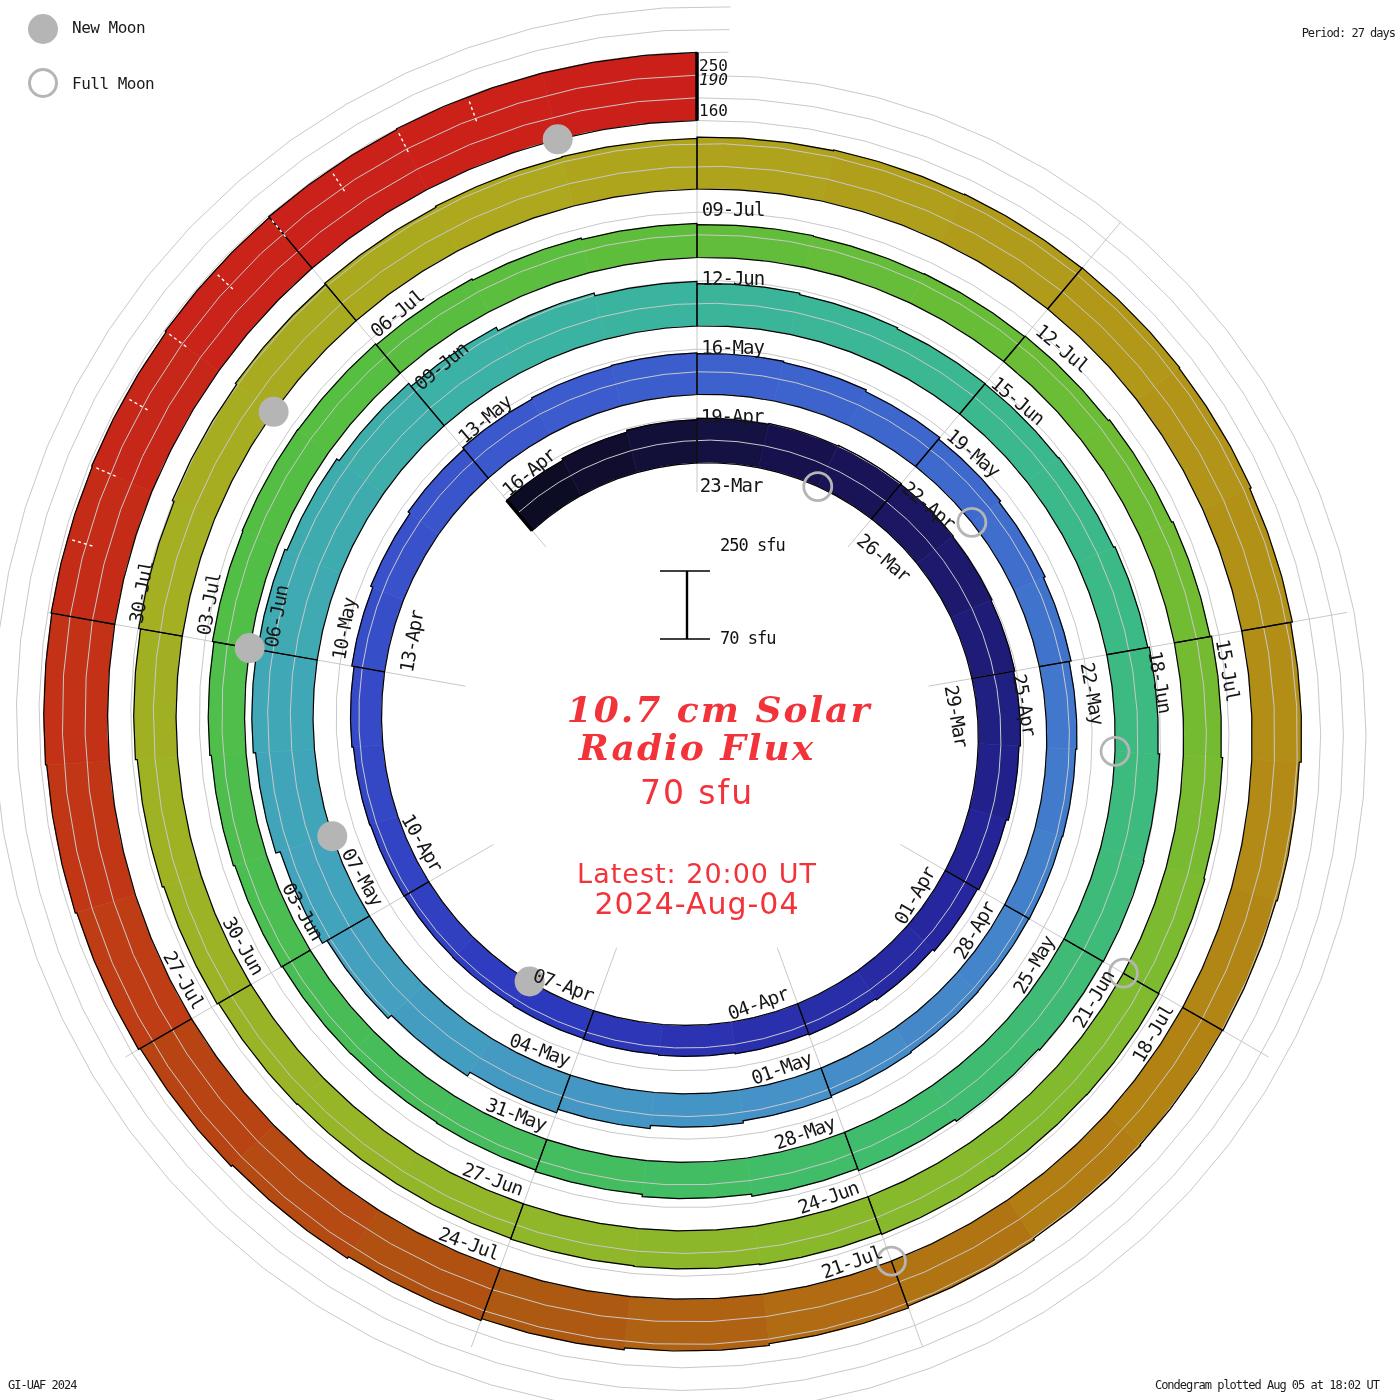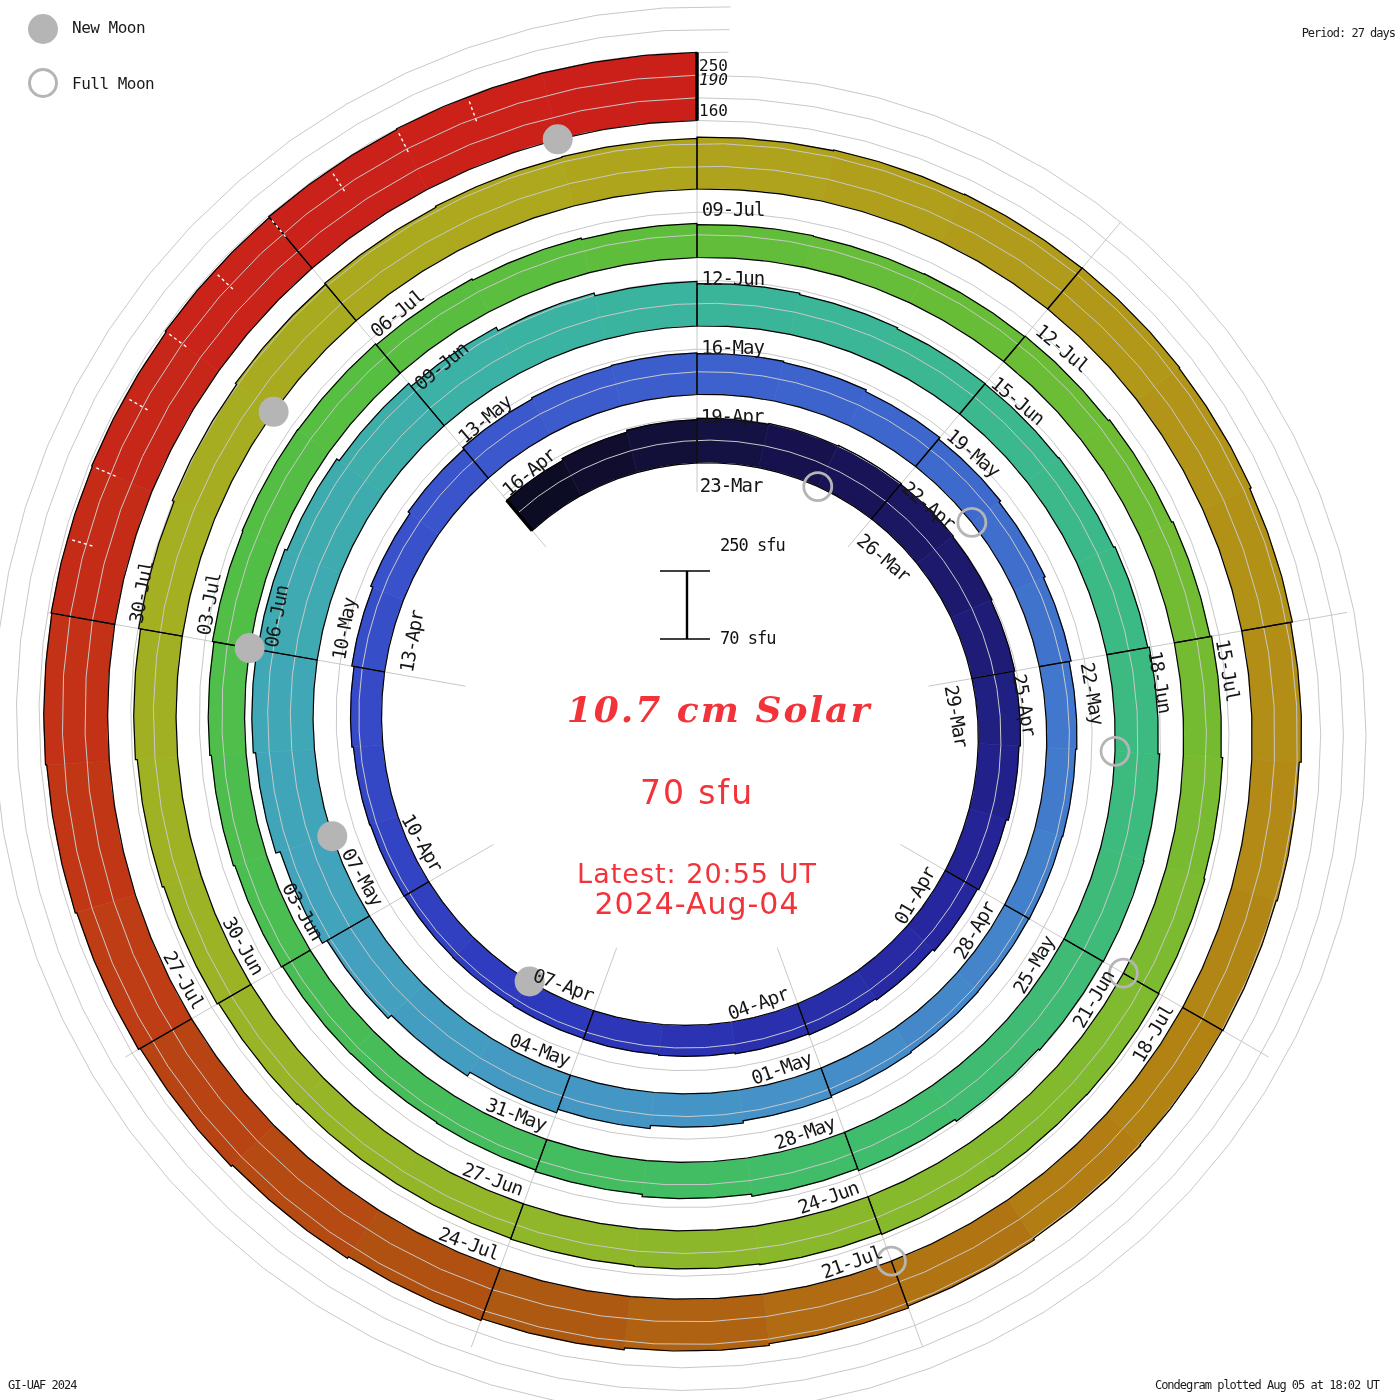--- a/index.html
+++ b/index.html
@@ -315,19 +315,20 @@
   <span class="abs corner" style="right:5px;top:26px;">Period: 27 days</span>
 
   <span class="abs ticklab" style="left:699px;top:36px;">250</span>
   <span class="abs ticklab" style="left:699px;top:50px;font-style:italic;">190</span>
   <span class="abs ticklab" style="left:699px;top:81px;">160</span>
 
   <span class="abs scalelab" style="left:720px;top:535px;">250 sfu</span>
   <span class="abs scalelab" style="left:720px;top:628px;">70 sfu</span>
 
   <span class="abs red title-line" style="left:697px;top:688px;margin-left:22px;">10.7 cm Solar</span>
+  <span class="abs red title-line" style="left:697px;top:726px;">Radio Flux</span>
   <span class="abs red sfu-line" style="left:697px;top:773px;">70 sfu</span>
-  <span class="abs red latest1" style="left:697px;top:858px;">Latest: 20:55 UT</span>
+  <span class="abs red latest1" style="left:697px;top:858px;">Latest: 20:00 UT</span>
   <span class="abs red latest2" style="left:697px;top:886px;">2024-Aug-04</span>
 
   <span class="abs corner" style="left:8px;bottom:8px;">GI-UAF 2024</span>
   <span class="abs corner" style="right:21px;bottom:8px;margin-top:8px;">Condegram plotted Aug 05 at 18:02 UT</span>
 </div>
 
 </body></html>

